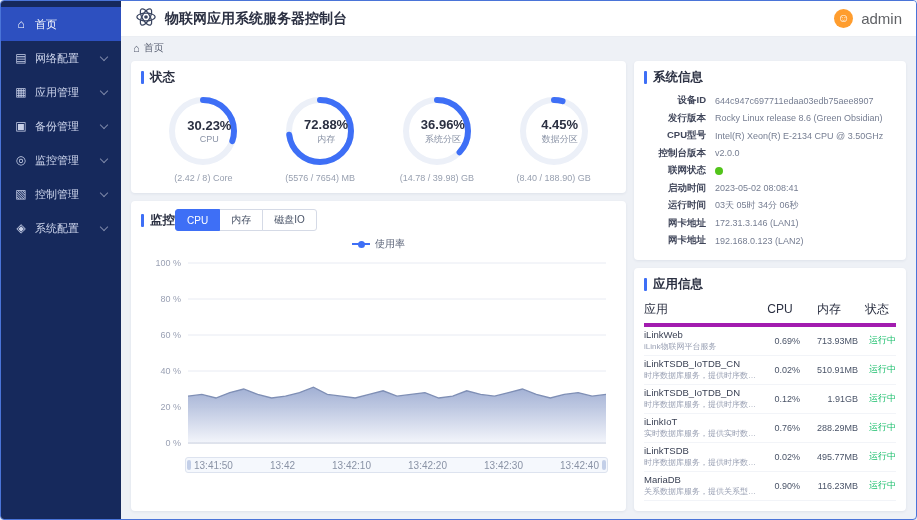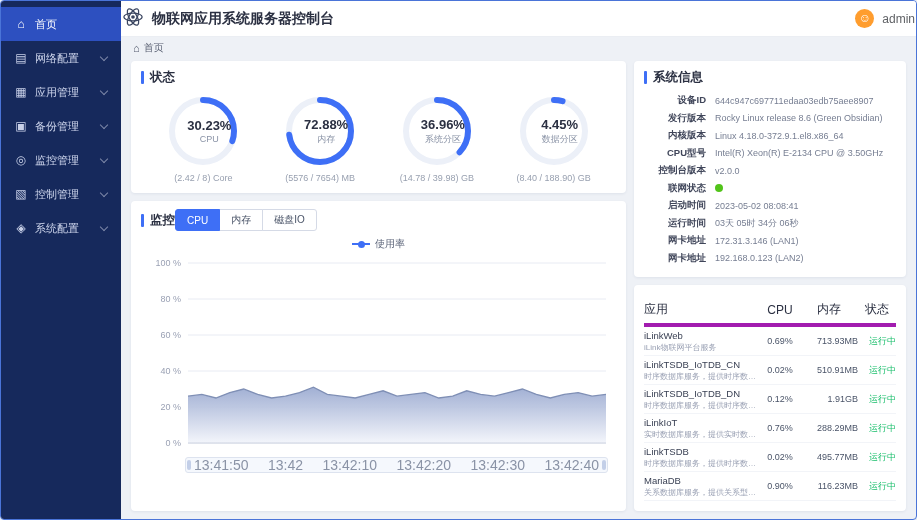--- a/index.html
+++ b/index.html
@@ -9,25 +9,25 @@
   
   .sidebar { width:120px; background:#16295c; flex-shrink:0; padding-top:6px; }
   .side-item { height:34px; display:flex; align-items:center; gap:7px; padding-left:13px; color:#cdd5ec; font-size:11px; cursor:pointer; }
   .side-item.active { background:#2d50c0; color:#ffffff; }
   .s-icon { width:14px; font-size:12px; color:#c8d0e8; text-align:center; }
   .side-item.active .s-icon { color:#fff; }
   .chev { width:6px; height:6px; border-right:1.5px solid #7c87a8; border-bottom:1.5px solid #7c87a8; transform:rotate(45deg); margin-left:auto; margin-right:14px; margin-top:-3px; }
 
   
   .main { flex:1; display:flex; flex-direction:column; min-width:0; }
-  .topbar { height:36px; background:#fff; border-bottom:1px solid #ebeef3; display:flex; align-items:center; padding:0 1px; gap:8px; flex-shrink:0; }
+  .topbar { height:36px; background:#fff; border-bottom:1px solid #ebeef3; display:flex; align-items:center; padding:0 14px; gap:8px; flex-shrink:0; }
   .app-title { font-size:14px; font-weight:bold; color:#2b3042; }
   .topbar-spacer { flex:1; }
   .avatar { width:19px; height:19px; border-radius:50%; background:#ff9d2e; color:#fff; font-size:12px; line-height:19px; text-align:center; }
-  .username { font-size:12px; color:#606266; }
+  .username { font-size:15px; color:#606266; }
 
   .breadcrumb { height:22px; display:flex; align-items:center; gap:4px; padding:0 12px; font-size:10px; color:#5a6173; flex-shrink:0; }
   .bc-home-icon { font-size:11px; color:#5a6173; }
 
   .content { flex:1; display:flex; gap:8px; padding:2px 10px 8px 10px; min-height:0; }
   .col-left { flex:1; display:flex; flex-direction:column; gap:8px; min-width:0; }
   .col-right { width:272px; flex-shrink:0; display:flex; flex-direction:column; gap:8px; min-height:0; }
 
   .panel { background:#fff; border-radius:4px; box-shadow:0 1px 3px rgba(20,40,90,.07); padding:8px 10px; }
   .panel-title { display:flex; align-items:center; gap:6px; font-size:12.5px; font-weight:bold; color:#2b3042; }
@@ -52,37 +52,37 @@
   .seg-btn:first-child { border-radius:3px 0 0 3px; margin-left:0; }
   .seg-btn:last-child { border-radius:0 3px 3px 0; }
   .seg-btn.active { background:var(--accent,#3e6ff6); border-color:var(--accent,#3e6ff6); color:#fff; position:relative; z-index:1; }
   .legend { text-align:center; font-size:10px; color:#5a6378; margin:6px 0 2px 0; display:flex; align-items:center; justify-content:center; gap:5px; }
   .legend-mark { width:18px; height:2px; background:var(--accent,#3e6ff6); position:relative; display:inline-block; }
   .legend-mark::after { content:""; position:absolute; left:6px; top:-2.5px; width:7px; height:7px; border-radius:50%; background:var(--accent,#3e6ff6); }
   #monitor-chart { display:block; margin:2px auto 0 auto; }
   .datazoom { height:16px; margin:2px 8px 0 44px; border:1px solid #dde3ef; background:#f5f8fd; border-radius:3px; display:flex; justify-content:space-between; align-items:center; padding:0 8px; position:relative; cursor:pointer; }
   .datazoom::before, .datazoom::after { content:""; position:absolute; top:2px; bottom:2px; width:4px; background:#c3cfe8; border-radius:2px; }
   .datazoom::before { left:1px; } .datazoom::after { right:1px; }
-  .dz-label { font-size:14px; color:#8a93a6;text-align:right; }
+  .dz-label { font-size:10px; color:#8a93a6;text-align:right; }
 
   
   .sysinfo-rows { padding:6px 2px 2px 2px; }
   .si-row { display:flex; align-items:center; height:17.5px; }
   .si-label { width:60px; text-align:right; font-size:9.5px; font-weight:bold; color:#40465a; flex-shrink:0; }
   .si-value { font-size:9px; color:#767e92; margin-left:9px; white-space:nowrap; overflow:hidden; text-overflow:ellipsis; }
   .status-dot { display:inline-block; width:8px; height:8px; border-radius:50%; background:#52c41a; margin-left:9px; }
 
   
   .appinfo { flex:1; min-height:0; overflow:hidden; display:flex; flex-direction:column; }
   .app-table { margin-top:4px; }
   .at-head, .at-row { display:flex; align-items:center; }
   .at-head { font-size:12px; font-weight:normal; color:#2b3042; padding:4px 0 5px 0; border-bottom:4px solid #a21caf; }
   .at-row { padding:2.5px 0; border-bottom:1px solid #f2f4f8; }
   .c-app { flex:1; min-width:0; padding-right:4px; }
-  .c-cpu { width:40px; text-align:center; flex-shrink:0; }
+  .c-cpu { width:40px; text-align:right; flex-shrink:0; }
   .c-mem { width:58px; text-align:right; flex-shrink:0; }
   .c-status { width:38px; text-align:right; flex-shrink:0; }
   .at-head .c-cpu, .at-head .c-mem, .at-head .c-status { text-align:center; }
   .app-name { font-size:9.5px; color:#3a4154; white-space:nowrap; overflow:hidden; text-overflow:ellipsis; }
   .app-desc { font-size:8px; color:#9aa1b4; white-space:nowrap; overflow:hidden; text-overflow:ellipsis; margin-top:1px; }
   .cell-num { font-size:9px; color:#4a5468; }
   .cell-status { font-size:9px; color:var(--status-green,#19be6b); }
 </style>
 </head>
 <body>
@@ -257,24 +257,20 @@
           <div class="sysinfo-rows">
             <div class="si-row">
                 <span class="si-label">设备ID</span>
                 <span class="si-value">644c947c697711edaa03edb75aee8907</span>
               </div>
             <div class="si-row">
                 <span class="si-label">发行版本</span>
                 <span class="si-value">Rocky Linux release 8.6 (Green Obsidian)</span>
               </div>
             <div class="si-row">
-                <span class="si-label">内核版本</span>
-                <span class="si-value">Linux 4.18.0-372.9.1.el8.x86_64</span>
-              </div>
-            <div class="si-row">
                 <span class="si-label">CPU型号</span>
                 <span class="si-value">Intel(R) Xeon(R) E-2134 CPU @ 3.50GHz</span>
               </div>
             <div class="si-row">
                 <span class="si-label">控制台版本</span>
                 <span class="si-value">v2.0.0</span>
               </div>
             <div class="si-row">
                 <span class="si-label">联网状态</span>
                 <span class="status-dot" style="background: rgb(82, 196, 26);"></span>
@@ -292,20 +288,21 @@
                 <span class="si-value">172.31.3.146 (LAN1)</span>
               </div>
             <div class="si-row">
                 <span class="si-label">网卡地址</span>
                 <span class="si-value">192.168.0.123 (LAN2)</span>
               </div>
           </div>
         </section>
 
         <section class="panel appinfo">
+          <div class="panel-title">应用信息</div>
           <div class="app-table">
             <div class="at-head">
               <span class="c-app">应用</span>
               <span class="c-cpu">CPU</span>
               <span class="c-mem">内存</span>
               <span class="c-status">状态</span>
             </div>
             <div class="at-row">
               <span class="c-app">
                   <div class="app-name">iLinkWeb</div>

